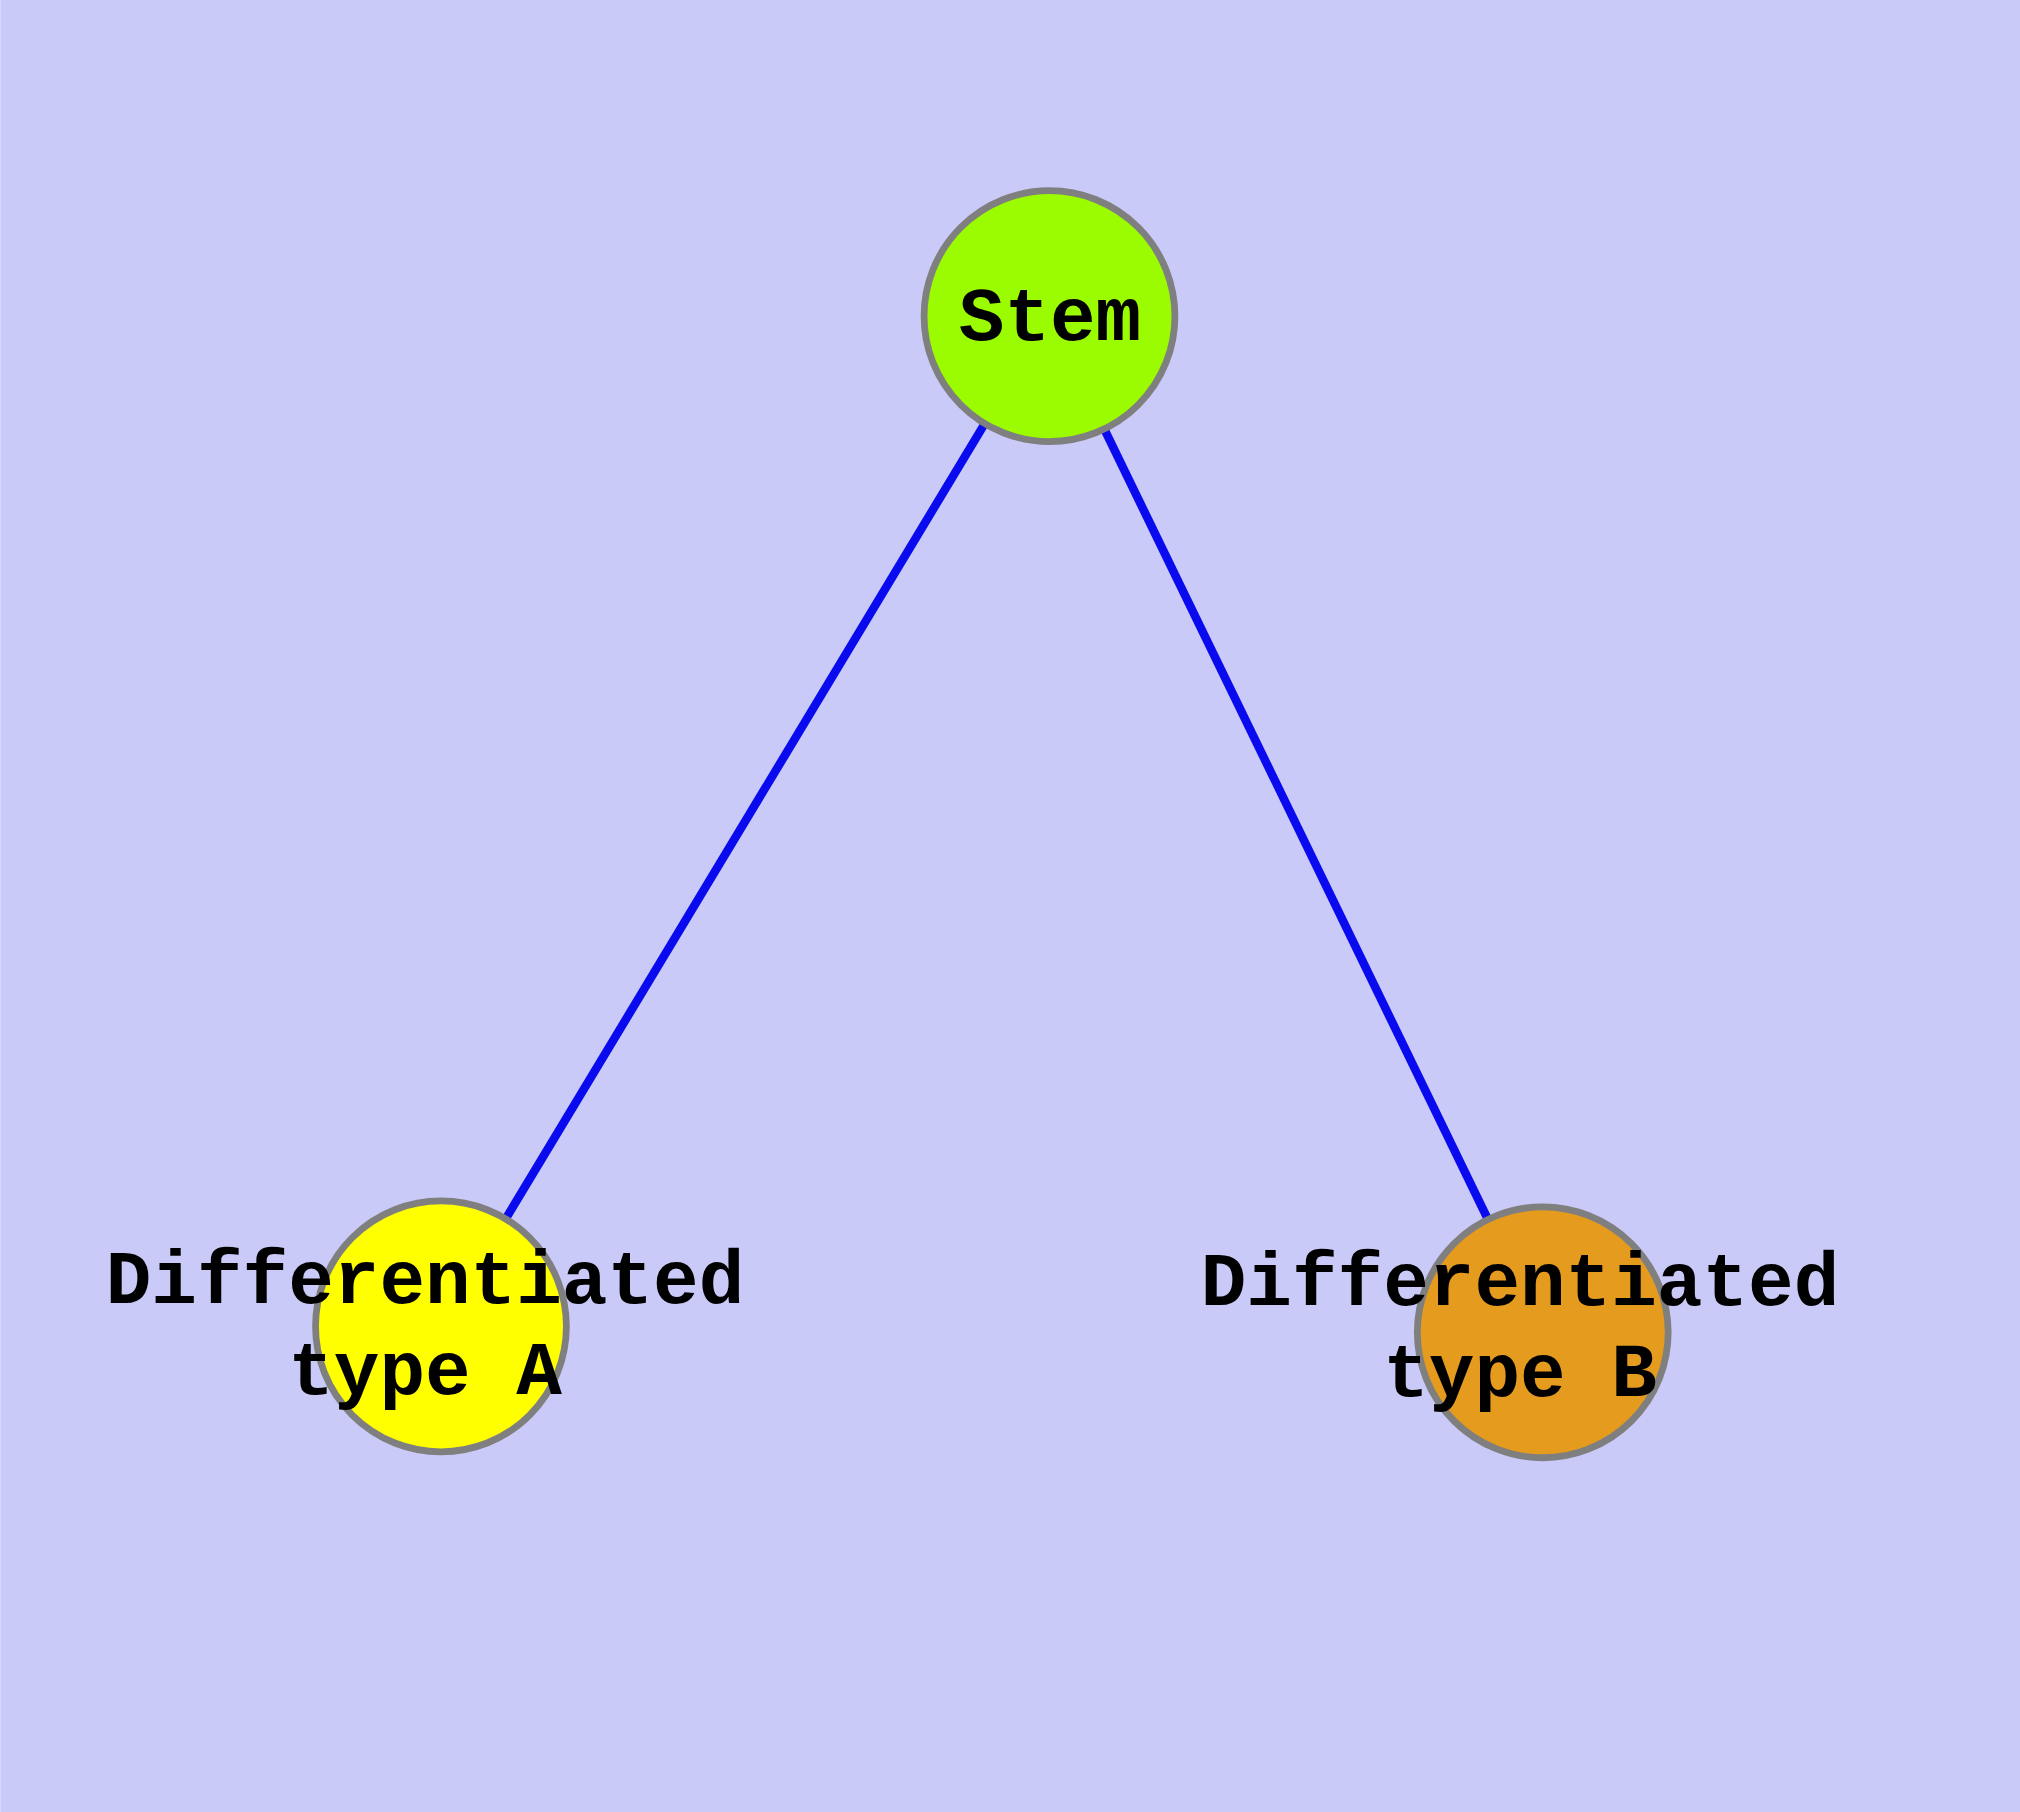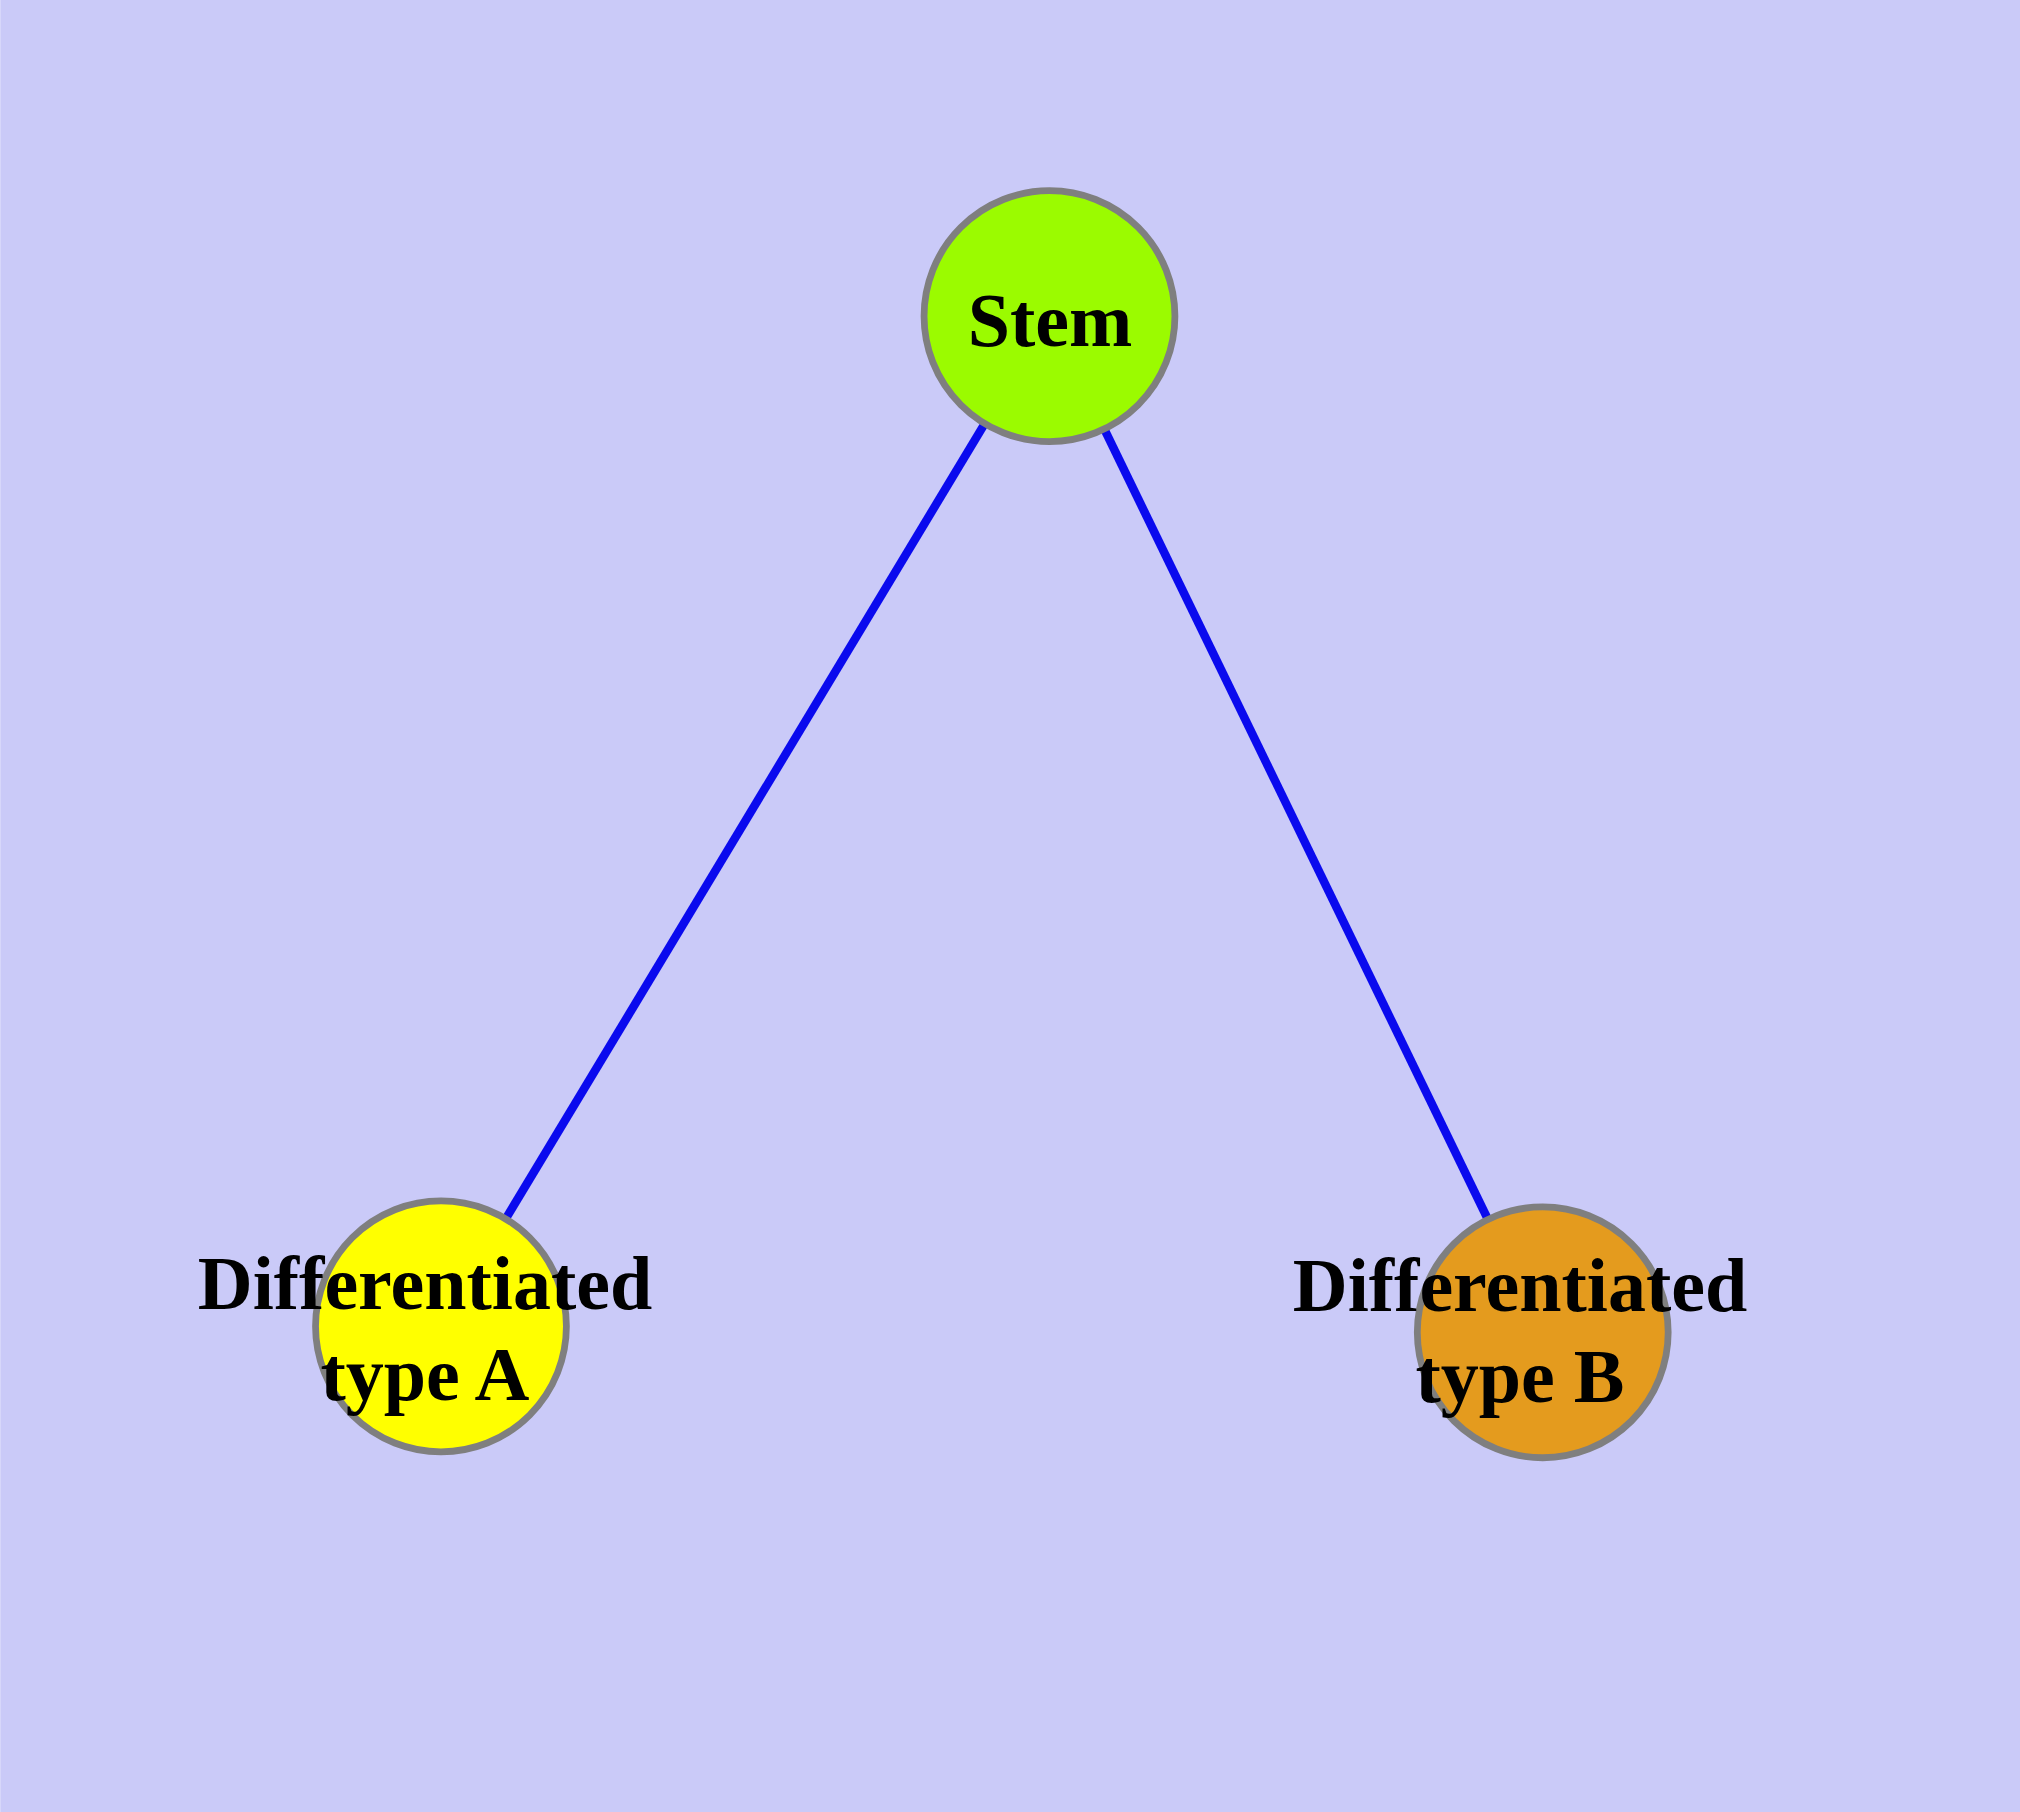--- a/index.html
+++ b/index.html
@@ -4,21 +4,21 @@
 <style>
   html, body {
     margin: 0;
     padding: 0;
   }
   .stage {
     position: relative;
     width: 2021px;
     height: 1812px;
     overflow: hidden;
-    font-family: Liberation Serif, serif;
+    font-family: Liberation Mono, monospace;
   }
   .edges-layer {
     position: absolute;
     left: 0;
     top: 0;
     width: 2021px;
     height: 1812px;
     display: block;
   }
   .node-label {

